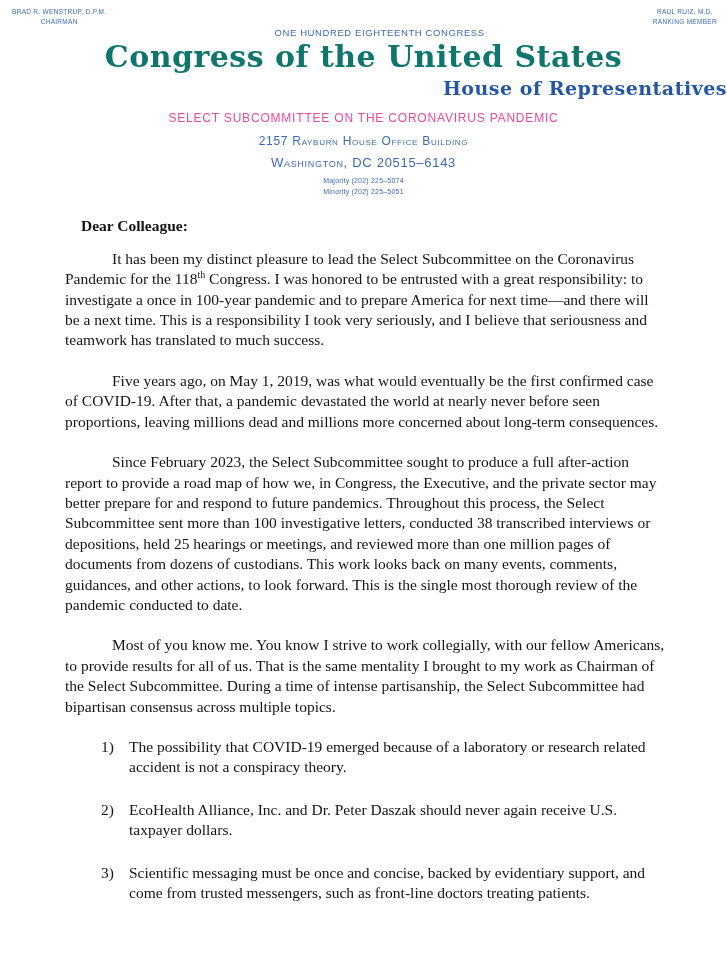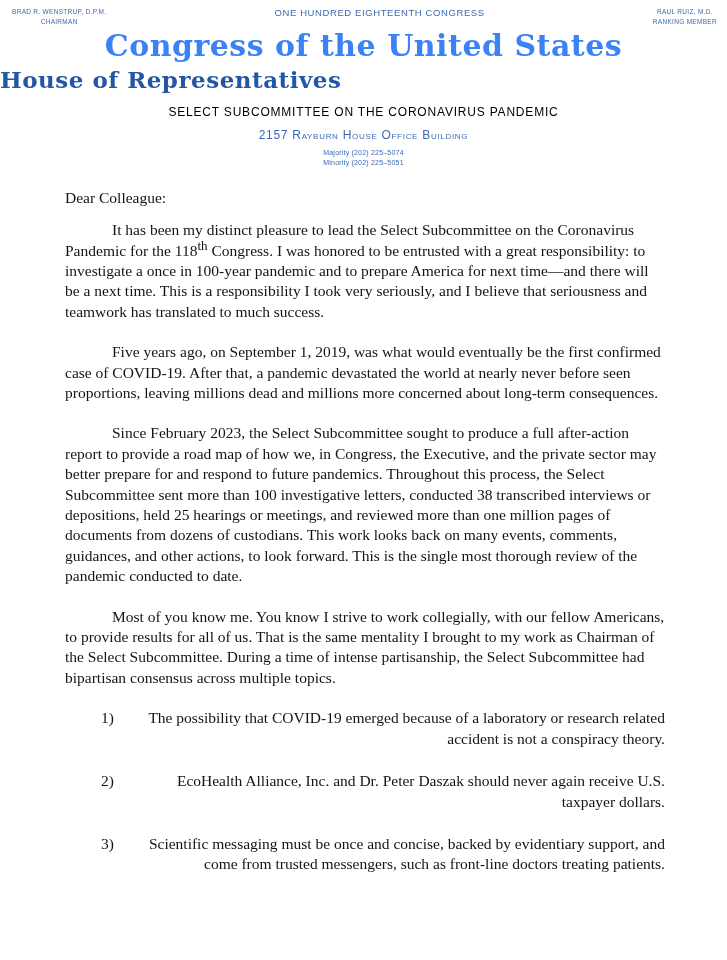--- a/index.html
+++ b/index.html
@@ -26,51 +26,51 @@
     letter-spacing: 0.3px;
     color: #3b6ab2;
     text-align: center;
     white-space: nowrap;
   }
   .lh-session {
     font-family: "Liberation Sans", sans-serif;
     font-size: 9.5px;
     letter-spacing: 0.6px;
     color: #3b6ab2;
-    margin-top: 0;
+    margin-top: 20px;
     white-space: nowrap;
   }
   .lh-title {
     margin: 3px 0 0 0;
     text-align: center;
     font-family: "DejaVu Serif", serif;
     font-weight: 700;
     font-style: normal;
     font-size: 30px;
     line-height: 1.05;
-    color: #3b82f6;
+    color: #0f766e;
     letter-spacing: 0.5px;
   }
   .lh-subtitle {
     margin: 6px 0 0 0;
-    text-align: left;
+    text-align: right;
     font-family: "DejaVu Serif", serif;
     font-weight: 700;
-    font-size: 23px;
+    font-size: 19px;
     line-height: 1.05;
     color: #2456a6;
     letter-spacing: 0.5px;
   }
   .lh-committee {
     margin-top: 13px;
     text-align: center;
     font-family: "Liberation Sans", sans-serif;
     font-size: 12px;
     letter-spacing: 0.8px;
-    color: #000000;
+    color: #ec4899;
   }
   .lh-addr1 {
     margin-top: 9px;
     text-align: center;
     font-family: "Liberation Sans", sans-serif;
     font-variant: small-caps;
     font-size: 12px;
     letter-spacing: 0.7px;
     color: #3b6ab2;
   }
@@ -94,46 +94,45 @@
   }
   
   .letter-body {
     margin: 19px 62px 0 65px;
     font-family: "Liberation Serif", serif;
     font-size: 15.5px;
     line-height: 20.4px;
     color: #141414;
     text-align: left;
   }
-  .salutation { margin: 0 0 12px 0; }
+  .salutation { margin: 0 0 12px 16px; font-weight: bold; }
   .para {
     margin: 0 0 20px 0;
     text-indent: 47px;
   }
   .para sup {
-    font-size: 13px;
+    font-size: 10px;
     vertical-align: super;
     line-height: 0;
   }
   .num-list {
     margin: 2px 0 0 36px;
     padding: 0;
     list-style: none;
   }
   .num-item {
     display: flex;
     margin: 0 0 22px 0;
   }
   .num-item .num {
     flex: 0 0 28px;
   }
   .num-item .txt {
     flex: 1;
     max-width: 540px;
-    text-align: right;
   }
 </style>
 </head>
 <body>
 
 <div class="page">
 
   <header>
     <div class="lh-top-row">
       <div class="lh-corner">
@@ -145,33 +144,34 @@
         <div>RAUL RUIZ, M.D.</div>
         <div>RANKING MEMBER</div>
       </div>
     </div>
 
     <h1 class="lh-title">Congress of the United States</h1>
     <h2 class="lh-subtitle">House of Representatives</h2>
 
     <div class="lh-committee">SELECT SUBCOMMITTEE ON THE CORONAVIRUS PANDEMIC</div>
     <div class="lh-addr1">2157 Rayburn House Office Building</div>
+    <div class="lh-addr2">Washington, DC 20515–6143</div>
 
     <div class="lh-phones">
       <div>Majority (202) 225–5074</div>
       <div>Minority (202) 225–5051</div>
     </div>
   </header>
 
   <main class="letter-body">
     <p class="salutation">Dear Colleague:</p>
 
     <p class="para"><span>It has been my distinct pleasure to lead the Select Subcommittee on the Coronavirus Pandemic for the 118</span><sup>th</sup><span> Congress. I was honored to be entrusted with a great responsibility: to investigate a once in 100-year pandemic and to prepare America for next time—and there will be a next time. This is a responsibility I took very seriously, and I believe that seriousness and teamwork has translated to much success.</span></p>
 
-    <p class="para">Five years ago, on September 1, 2019, was what would eventually be the first confirmed case of COVID-19. After that, a pandemic devastated the world at nearly never before seen proportions, leaving millions dead and millions more concerned about long-term consequences.</p>
+    <p class="para">Five years ago, on May 1, 2019, was what would eventually be the first confirmed case of COVID-19. After that, a pandemic devastated the world at nearly never before seen proportions, leaving millions dead and millions more concerned about long-term consequences.</p>
     <p class="para">Since February 2023, the Select Subcommittee sought to produce a full after-action report to provide a road map of how we, in Congress, the Executive, and the private sector may better prepare for and respond to future pandemics. Throughout this process, the Select Subcommittee sent more than 100 investigative letters, conducted 38 transcribed interviews or depositions, held 25 hearings or meetings, and reviewed more than one million pages of documents from dozens of custodians. This work looks back on many events, comments, guidances, and other actions, to look forward. This is the single most thorough review of the pandemic conducted to date.</p>
     <p class="para">Most of you know me. You know I strive to work collegially, with our fellow Americans, to provide results for all of us. That is the same mentality I brought to my work as Chairman of the Select Subcommittee. During a time of intense partisanship, the Select Subcommittee had bipartisan consensus across multiple topics.</p>
 
     <ol class="num-list">
       <li class="num-item">
         <span class="num">1)</span>
         <span class="txt">The possibility that COVID-19 emerged because of a laboratory or research related accident is not a conspiracy theory.</span>
       </li>
       <li class="num-item">
         <span class="num">2)</span>

